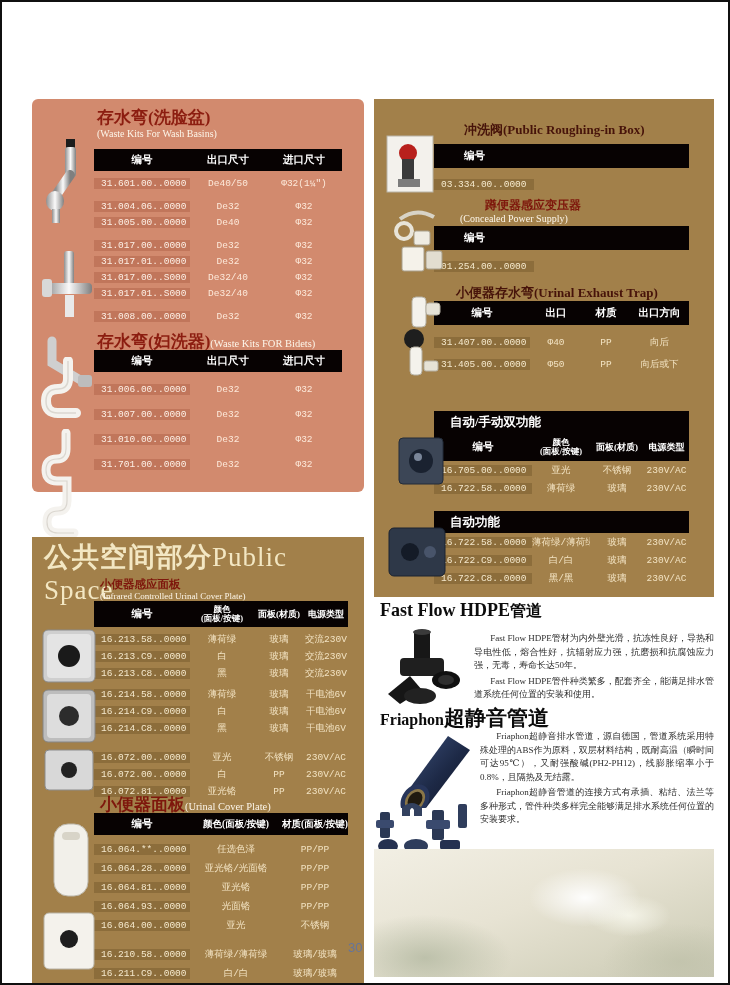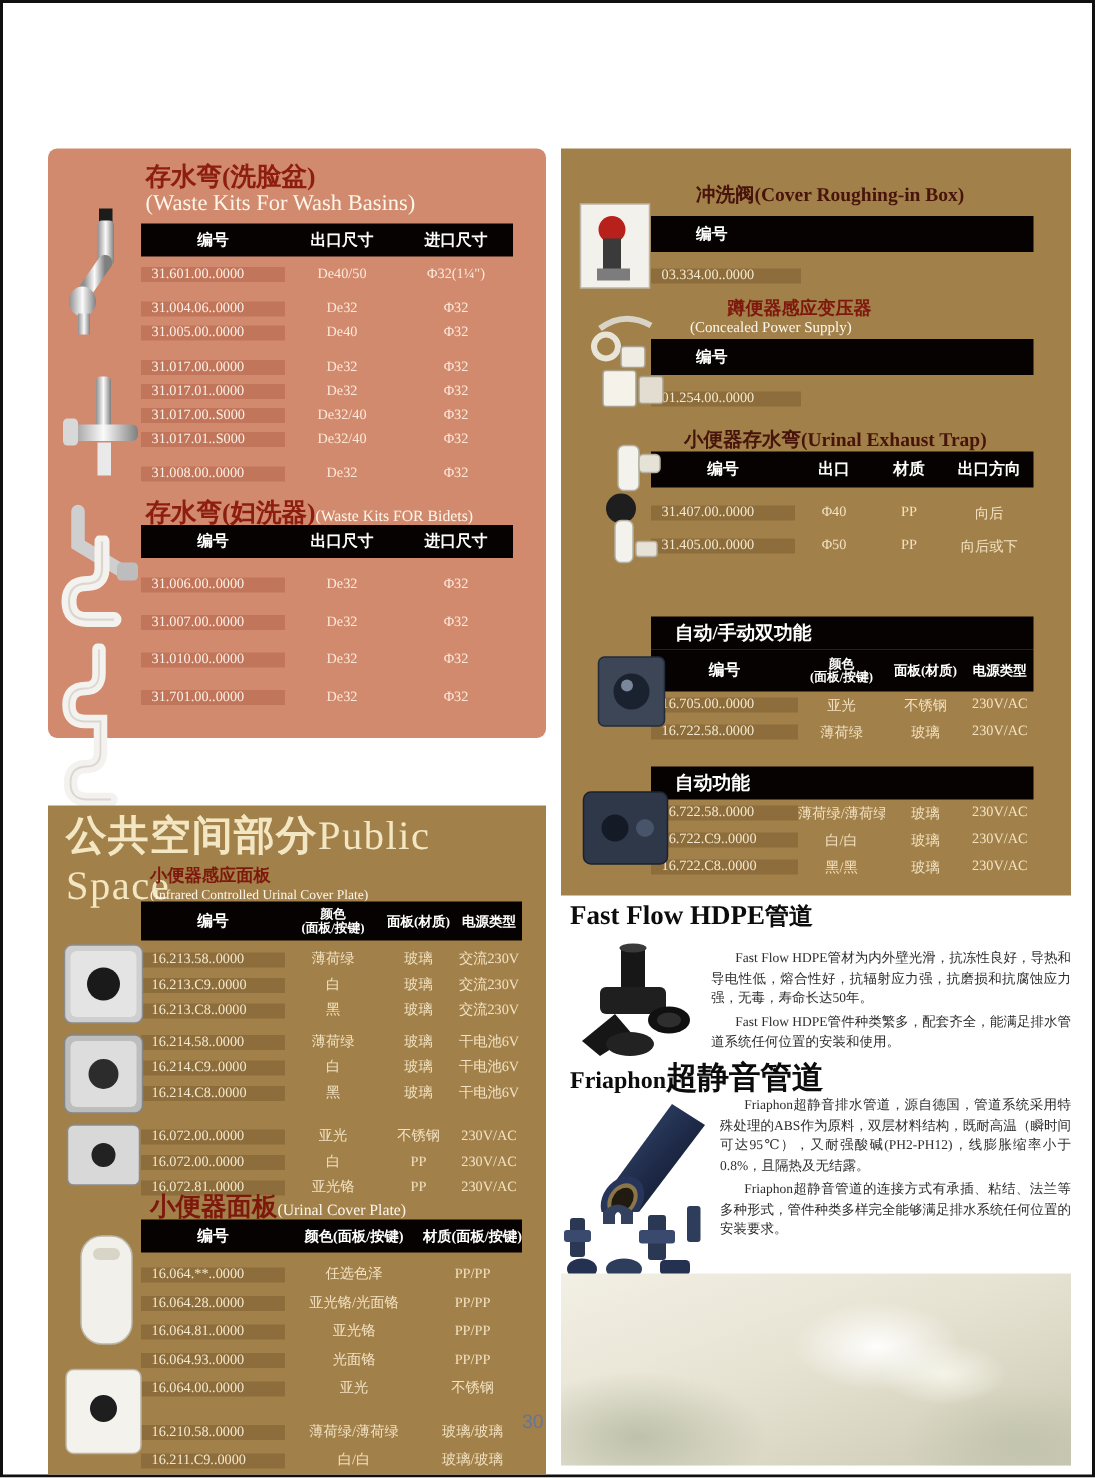--- a/index.html
+++ b/index.html
@@ -7,29 +7,29 @@
         box-sizing:border-box;overflow:hidden;font-family:"Liberation Serif","DejaVu Serif",serif;}
 
   
   .panel{position:absolute;}
   .panel-salmon{left:30px;top:97px;width:332px;height:393px;background:#d28a6e;border-radius:6px;}
   .panel-gold-left{left:30px;top:505px;width:332px;height:460px;background:#a2804a;margin-top:30px;}
   .panel-gold-right{left:372px;top:97px;width:340px;height:498px;background:#a2804a;}
 
   
   .t-zh-red{color:#7e170c;font-weight:bold;font-size:17px;line-height:1.15;}
-  .t-en-white{color:#fdf6ea;font-size:15px;line-height:1.15;}
+  .t-en-white{color:#fdf6ea;font-size:10px;line-height:1.15;}
   .t-dark{color:#47130a;font-weight:bold;font-size:13px;line-height:1.15;}
   .bigtitle{position:absolute;left:12px;top:2px;color:#f3e7c3;font-size:27px;letter-spacing:1px;}
   .bigtitle .zh{font-weight:bold;}
 
   
   .tbl{position:absolute;font-size:9.5px;}
   .hrow{display:flex;align-items:center;background:#070202;color:#ffffff;font-weight:bold;font-size:10.5px;}
-  .trow{display:flex;align-items:center;}
+  .trow{display:flex;align-items:center;font-family:Liberation Mono, monospace;}
   .tcell{overflow:hidden;white-space:nowrap;box-sizing:border-box;text-align:center;}
   .trow .c0{text-align:left;padding-left:7px;}
   .hrow .c0{text-align:center;padding-left:0;}
   .pre{white-space:pre-line;line-height:1.1;font-size:8.5px;}
   .tgroup{margin-bottom:7px;}
 
   .salmon-t{color:#fde9da;}
   .salmon-t .trow .c0{background:#c1765b;color:#fdf0e6;}
   .gold-t{color:#f2e2c2;}
   .gold-t .trow .c0{background:#8c6d3b;color:#f5e9cd;}
@@ -405,21 +405,21 @@
     <div class="thumb" style="left:10px;top:372px;">
       <svg width="56" height="64">
         <rect x="2" y="4" width="50" height="56" rx="5" fill="#f4f2ec" stroke="#b8b3a6"></rect>
         <circle cx="27" cy="30" r="9" fill="#1e1e1e"></circle>
       </svg>
     </div>
   </div>
 
   <div class="panel panel-gold-right">
 
-    <div class="t-dark" style="position:absolute;left:90px;top:24px;">冲洗阀(Cover Roughing-in Box)</div>
+    <div class="t-dark" style="position:absolute;left:90px;top:24px;">冲洗阀(Public Roughing-in Box)</div>
 
     <div class="tbl gold-t simple" style="left:60px;top:45px;">
       <div class="hrow">
         <div class="tcell c0">编号</div>
       </div>
       <div>
           <div class="tgroup">
             <div class="trow">
               <div class="tcell c0">03.334.00..0000</div>
             </div>

